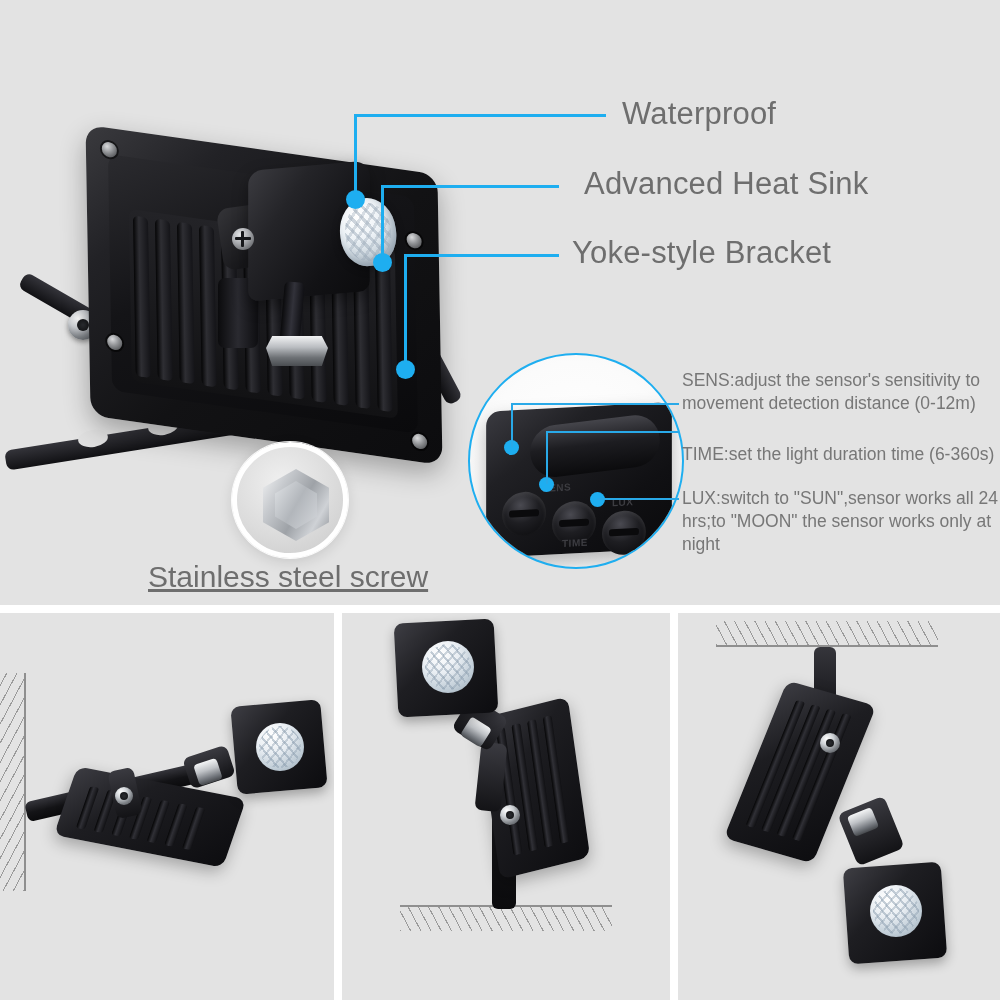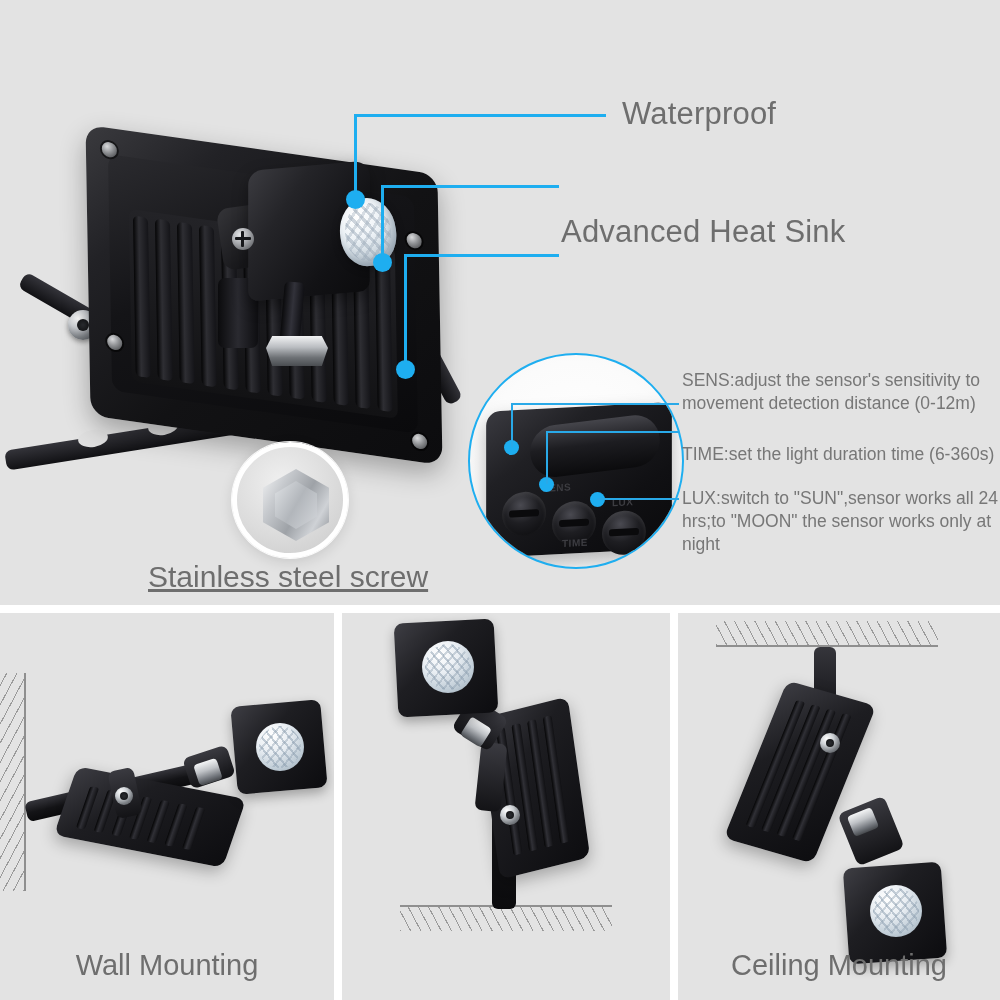--- a/index.html
+++ b/index.html
@@ -348,25 +348,26 @@
     </div>
 
     <div class="dot" style="left:346px; top:190px;"></div>
     <div class="lead-v" style="left:354px; top:114px; height:82px;"></div>
     <div class="lead-h" style="left:354px; top:114px; width:252px;"></div>
     <div class="callout-label" style="left:622px; top:96px;">Waterproof</div>
 
     <div class="dot" style="left:373px; top:253px;"></div>
     <div class="lead-v" style="left:381px; top:185px; height:74px;"></div>
     <div class="lead-h" style="left:381px; top:185px; width:178px;"></div>
-    <div class="callout-label" style="left:561px; top:166px;margin-top:48px;">Advanced Heat Sink</div>
+    <div class="callout-label" style="left:584px; top:166px;">Advanced Heat Sink</div>
 
     <div class="dot" style="left:396px; top:360px;"></div>
     <div class="lead-v" style="left:404px; top:254px; height:112px;"></div>
     <div class="lead-h" style="left:404px; top:254px; width:155px;"></div>
+    <div class="callout-label" style="left:572px; top:235px;">Yoke-style Bracket</div>
 
     <div id="screw-circle">
       <div id="screw-hex"></div>
     </div>
     <div class="screw-label" style="left:148px; top:560px;text-decoration:underline;">Stainless steel screw</div>
 
     <div id="sensor-circle">
       <div id="sensor-module">
         <div id="sensor-barrel"></div>
         <div class="dial" style="left:16px;  top:82px;"></div>
@@ -411,21 +412,20 @@
 
     <div class="m-joint" style="left:112px; top:156px; width:26px; height:48px; transform:rotate(-12deg);"></div>
     <div class="m-screw" style="left:115px; top:174px; width:18px; height:18px;"></div>
 
     <div class="m-joint" style="left:186px; top:138px; width:46px; height:32px; transform:rotate(-18deg);"></div>
     <div class="m-collar" style="left:196px; top:148px; width:24px; height:22px; transform:rotate(-18deg);"></div>
 
     <div class="m-pir" style="left:234px; top:90px; width:90px; height:88px; transform:rotate(-5deg);"></div>
     <div class="m-lens" style="left:256px; top:110px; width:48px; height:48px;"></div>
 
-    <div class="mount-label">Wall Mounting</div>
   </div>
 
   <div class="panel" id="panel-ped">
     <div class="hatch-h ground" style="left:58px; top:292px; width:212px; height:26px;"></div>
 
     <div class="m-arm" style="left:150px; top:138px; width:24px; height:158px;"></div>
 
     <div class="m-body" style="left:146px; top:94px; width:92px; height:162px; transform:rotate(-8deg) skewY(-6deg);"></div>
     <div class="m-fin-group" style="left:158px; top:108px; width:68px; height:128px; transform:rotate(-8deg) skewY(-6deg);">
       <div class="m-fin" style="left:4px;"></div>
@@ -459,16 +459,15 @@
     </div>
 
     <div class="m-screw" style="left:142px; top:120px; width:20px; height:20px;"></div>
 
     <div class="m-joint" style="left:168px; top:190px; width:50px; height:56px; transform:rotate(-22deg);"></div>
     <div class="m-collar" style="left:172px; top:198px; width:26px; height:22px; transform:rotate(-22deg);"></div>
 
     <div class="m-pir" style="left:168px; top:252px; width:98px; height:96px; transform:rotate(-4deg);"></div>
     <div class="m-lens" style="left:192px; top:272px; width:52px; height:52px;"></div>
 
-    <div class="mount-label">Ceiling Mounting</div>
   </div>
 
 </div>
 
 </body></html>

